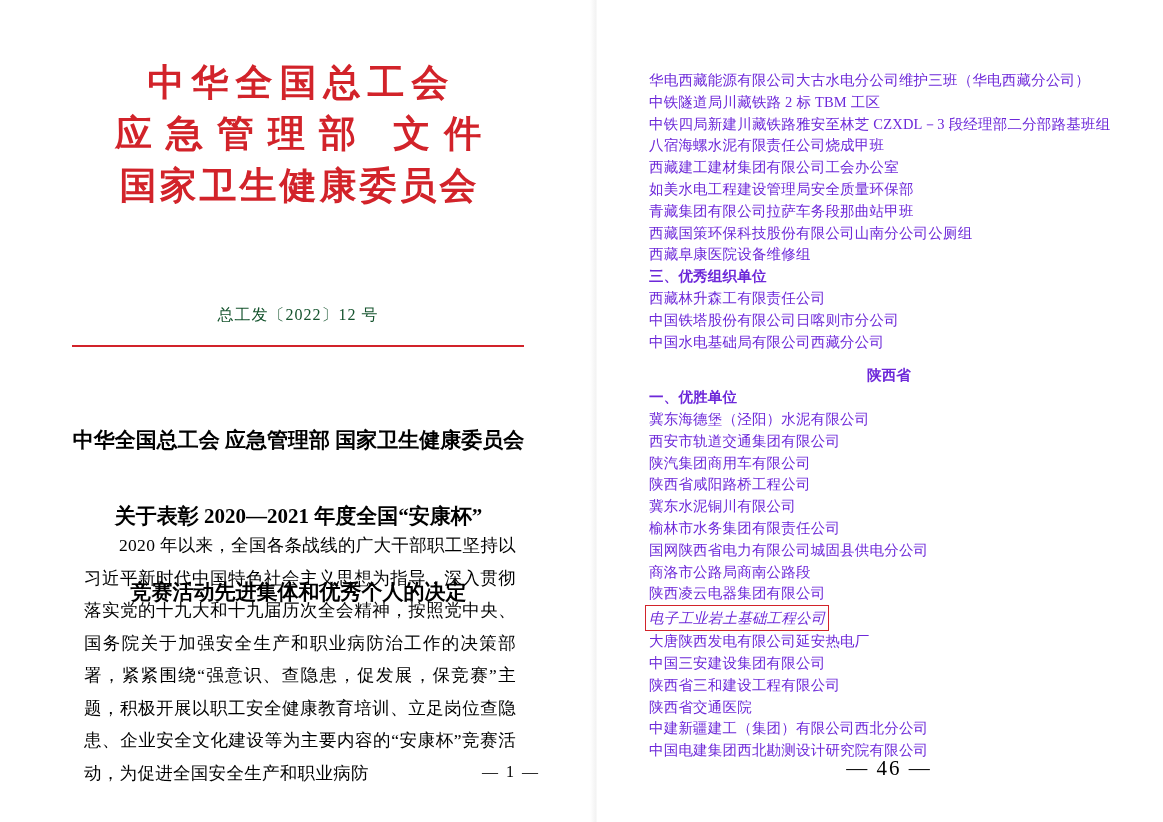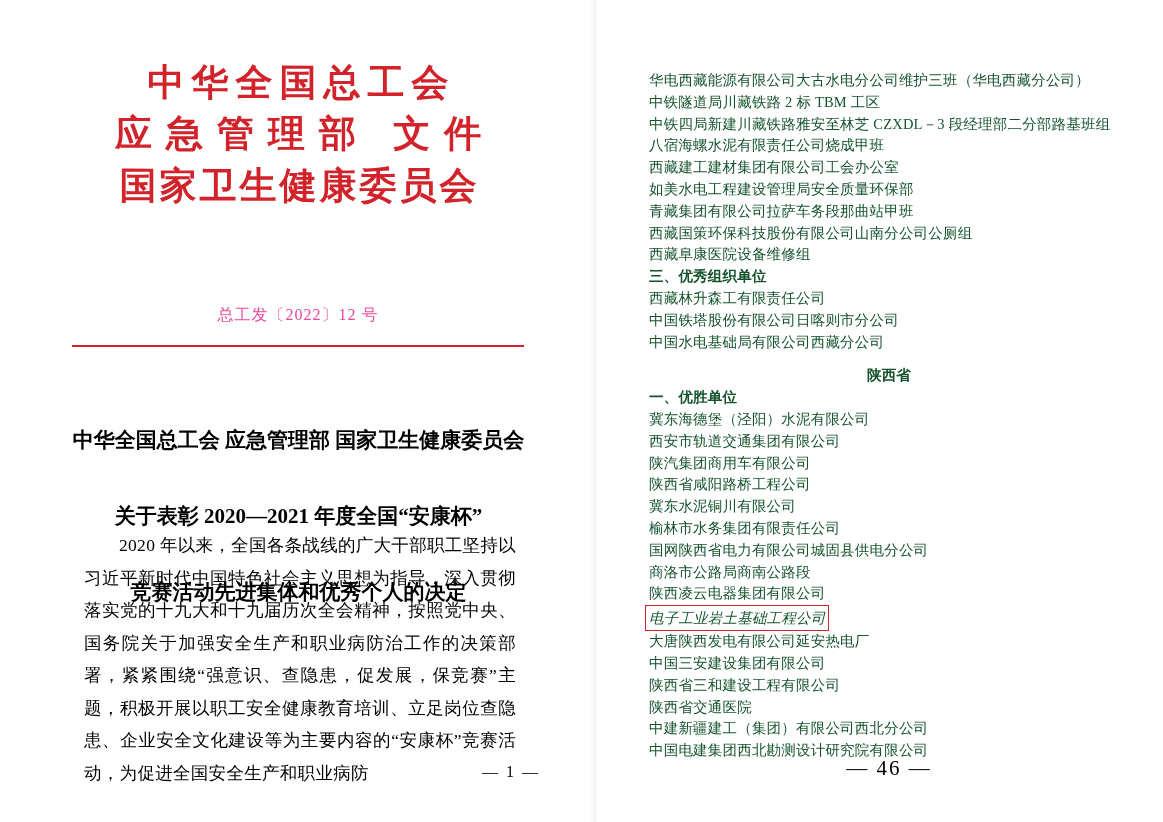--- a/index.html
+++ b/index.html
@@ -63,21 +63,21 @@
     text-indent: 3px;
   }
   .doc-number {
     position: absolute;
     left: 68px;
     top: 305px;
     width: 460px;
     text-align: center;
     font-size: 16px;
     letter-spacing: 1px;
-    color: #ec4899;
+    color: #14532d;
   }
   .red-rule {
     position: absolute;
     left: 72px;
     top: 345px;
     width: 452px;
     height: 2px;
     background: #d2232a;
   }
   .doc-title {
@@ -147,21 +147,21 @@
   }
   .right-inner {
     position: absolute;
     left: 52px;
     top: 70px;
     width: 480px;
   }
   .rline {
     font-size: 14.5px;
     line-height: 21.8px;
-    color: #14532d;
+    color: #6d28d9;
     white-space: nowrap;
     letter-spacing: 0.2px;
   }
   .rline.bold {
     font-weight: bold;
   }
   .rline.center {
     text-align: center;
     font-weight: bold;
   }

